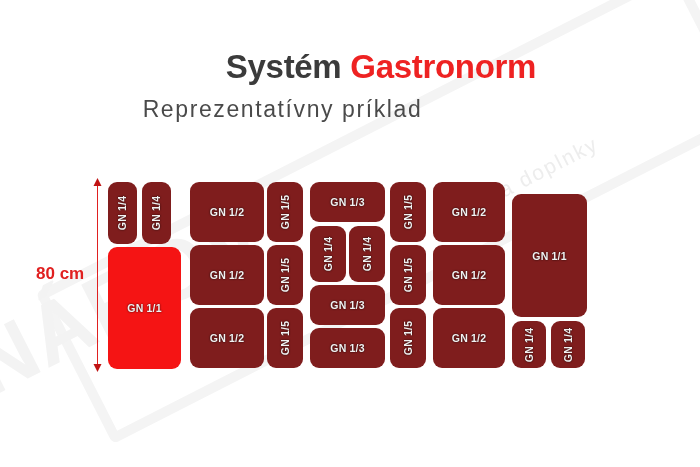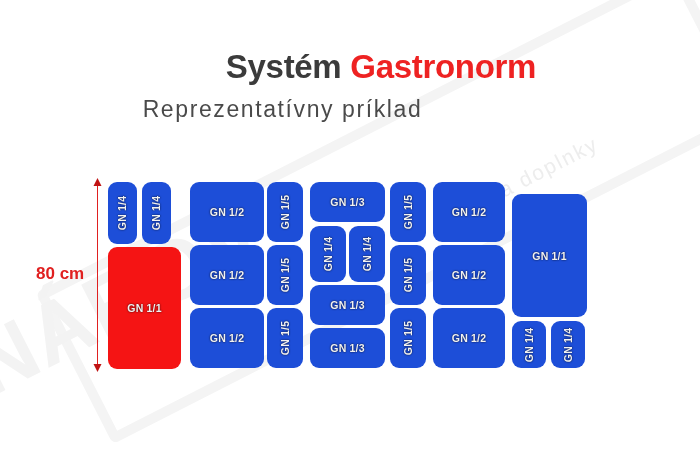--- a/index.html
+++ b/index.html
@@ -92,21 +92,21 @@
     position: absolute;
     left: 92px;
     top: 178px;
     width: 11px;
     height: 194px;
   }
 
   
   .pan {
     position: absolute;
-    background: #1d4ed8;
+    background: #7f1d1d;
     color: #f2f2f2;
     display: flex;
     align-items: center;
     justify-content: center;
     box-sizing: border-box;
     font-size: 10.5px;
     font-weight: bold;
     letter-spacing: 0.2px;
     text-shadow: 0 0 2px rgba(0,0,0,.9);
     border-radius: 9px;

